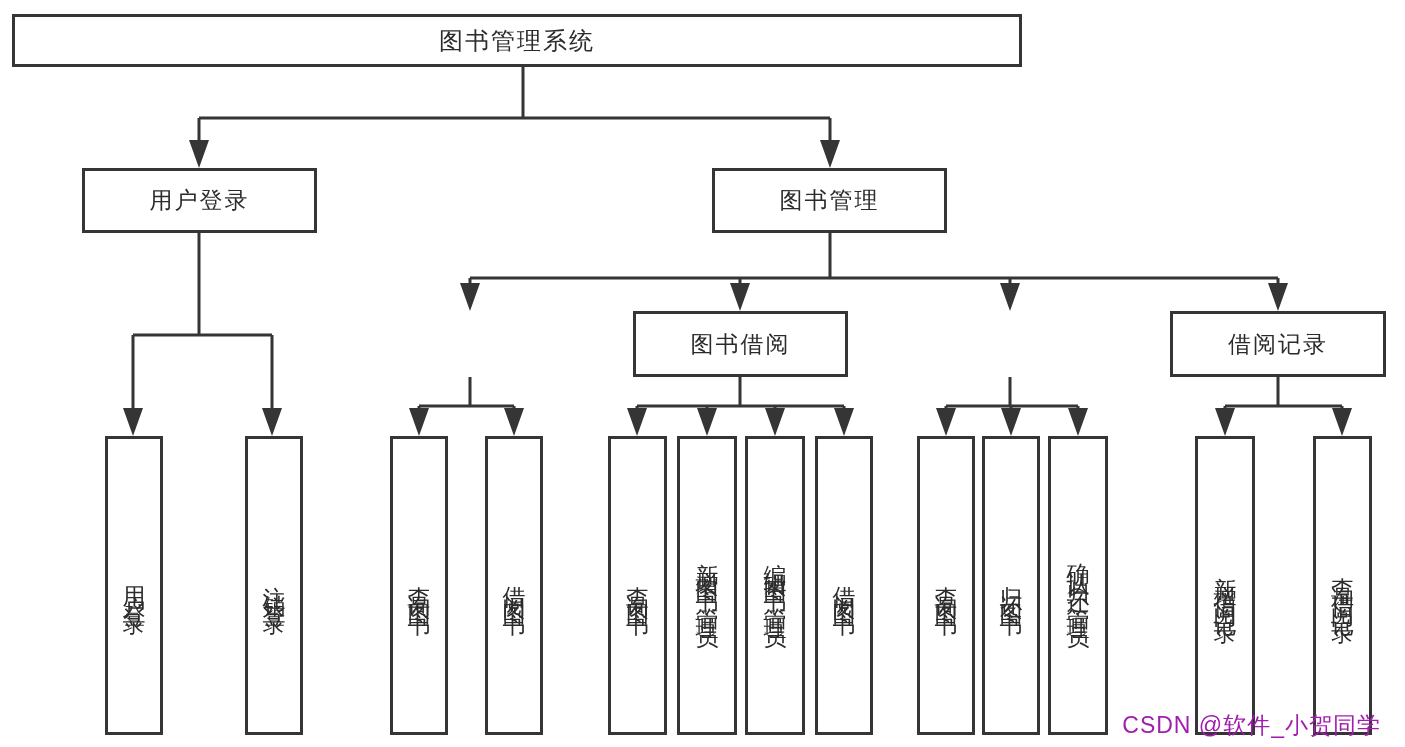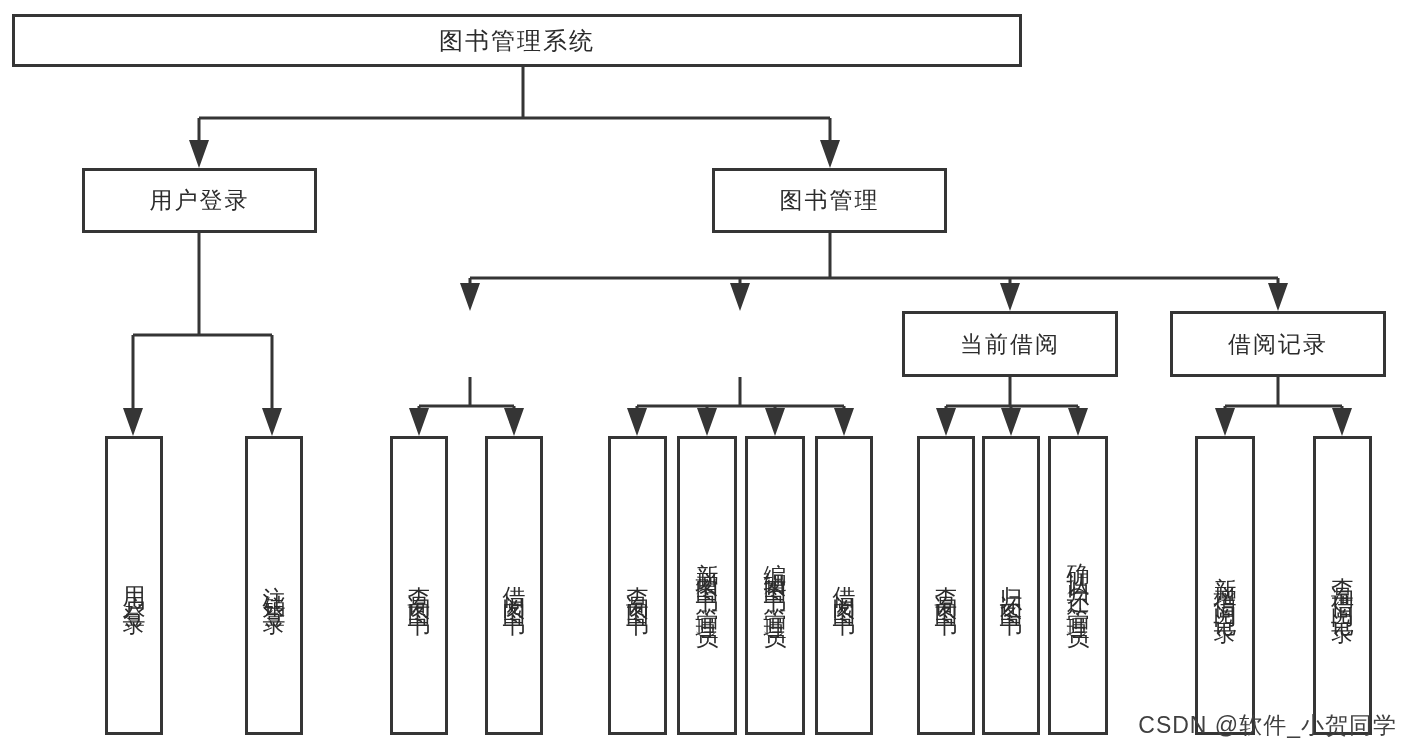--- a/index.html
+++ b/index.html
@@ -44,24 +44,24 @@
   .node-v > span {
     writing-mode: vertical-rl;
     text-orientation: mixed;
     font-size: 23px;
     letter-spacing: 9px;
     line-height: 1;
     white-space: nowrap;
   }
   .watermark {
     position: absolute;
-    right: 8px;
+    right: 24px;
     bottom: 6px;
     font-size: 23px;
-    color: #404040;
+    color: #a21caf;
     letter-spacing: 1px;
     z-index: 5;
     pointer-events: none;
   }
 </style>
 </head>
 <body>
 
 <div id="canvas">
 
@@ -91,22 +91,22 @@
     <span>图书管理系统</span>
   </div>
 
   <div class="node node-h" style="left:82px; top:168px; width:235px; height:65px;">
     <span>用户登录</span>
   </div>
   <div class="node node-h" style="left:712px; top:168px; width:235px; height:65px;text-align:center;">
     <span>图书管理</span>
   </div>
 
-  <div class="node node-h" style="left:902px; top:311px; width:216px; height:66px;">
-    <span>当前借阅</span>
+  <div class="node node-h" style="left:633px; top:311px; width:215px; height:66px;">
+    <span>图书借阅</span>
   </div>
   <div class="node node-h" style="left:1170px; top:311px; width:216px; height:66px;">
     <span>借阅记录</span>
   </div>
 
   <div class="node node-v" style="left:105px; top:436px; width:58px; height:299px;">
     <span>用户登录</span>
   </div>
   <div class="node node-v" style="left:245px; top:436px; width:58px; height:299px;">
     <span>注销登录</span>

